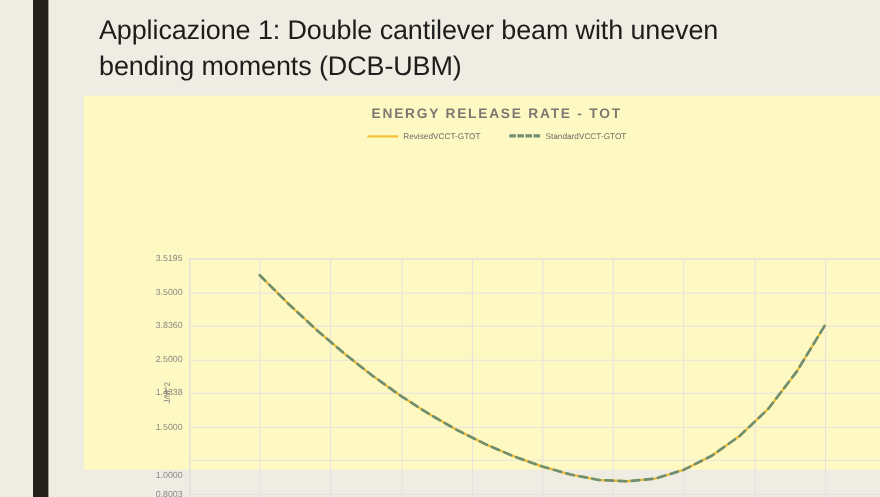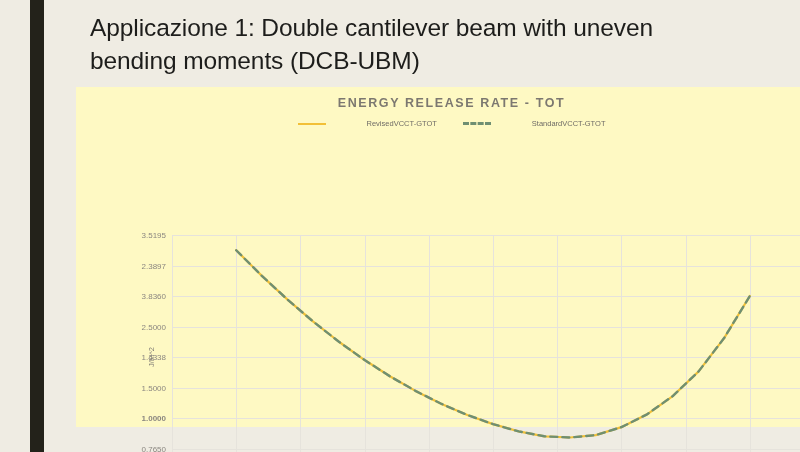--- a/index.html
+++ b/index.html
@@ -84,21 +84,20 @@
     display: inline-block;
   }
   .legend-swatch.dashed {
     border-top-style: dashed;
     border-top-width: 3px;
   }
   .legend-label {
     font-size: 7.5px;
     color: #6f6c66;
     white-space: nowrap;
-    margin-left: 36px;
   }
   
   #plot-area {
     position: absolute;
     left: 96px;
     top: 148px;
     width: 642px;
     height: 244px;
   }
   #plot-frame {
@@ -168,33 +167,33 @@
         <div class="legend-entry">
           <span class="legend-swatch dashed" style="border-top-color: rgb(111, 143, 114);"></span>
           <span class="legend-label">StandardVCCT-GTOT</span>
         </div>
       </div>
 
     <div id="plot-area">
       <div id="plot-frame"></div>
       <div id="gridlines">
           <div class="hgrid" style="top: 213.5px;"></div>
-          <div class="ytick-label" style="top: 213.5px;">0.7650</div>
+          <div class="ytick-label" style="top: 213.5px;">0.8003</div>
           <div class="hgrid" style="top: 183px;"></div>
-          <div class="ytick-label" style="top: 183px; font-weight: bold;">1.0000</div>
+          <div class="ytick-label" style="top: 197px;">1.0000</div>
           <div class="hgrid" style="top: 152.5px;"></div>
           <div class="ytick-label" style="top: 152.5px; text-align: right;">1.5000</div>
           <div class="hgrid" style="top: 122px;"></div>
           <div class="ytick-label" style="top: 122px;">1.4338</div>
           <div class="hgrid" style="top: 91.5px;"></div>
           <div class="ytick-label" style="top: 91.5px;">2.5000</div>
           <div class="hgrid" style="top: 61px;"></div>
           <div class="ytick-label" style="top: 61px;">3.8360</div>
           <div class="hgrid" style="top: 30.5px;"></div>
-          <div class="ytick-label" style="top: 30.5px;">2.3897</div>
+          <div class="ytick-label" style="top: 30.5px;">3.5000</div>
           <div class="hgrid" style="top: 0px;"></div>
           <div class="ytick-label" style="top: 0px;">3.5195</div>
           <div class="vgrid" style="left: 0px;"></div>
           <div class="vgrid" style="left: 64.2px;"></div>
           <div class="vgrid" style="left: 128.4px;"></div>
           <div class="vgrid" style="left: 192.6px;"></div>
           <div class="vgrid" style="left: 256.8px;"></div>
           <div class="vgrid" style="left: 321px;"></div>
           <div class="vgrid" style="left: 385.2px;"></div>
           <div class="vgrid" style="left: 449.4px;"></div>

